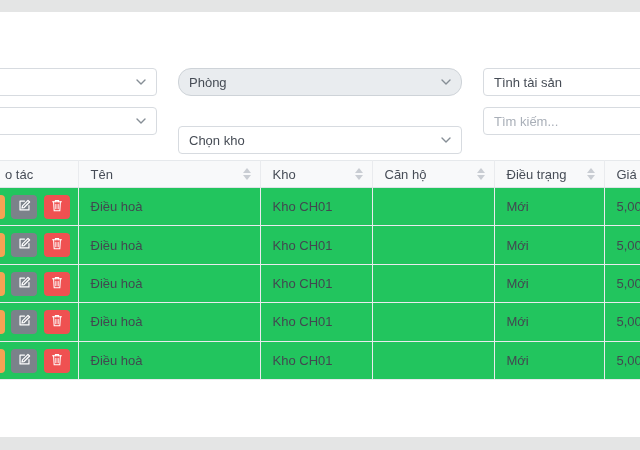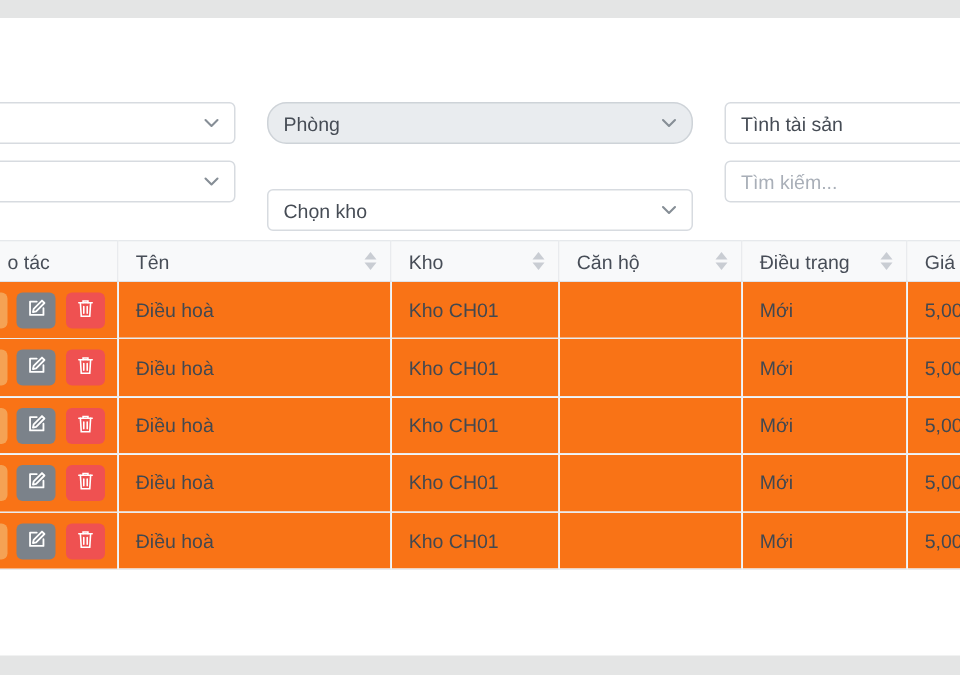--- a/index.html
+++ b/index.html
@@ -43,21 +43,21 @@
     font-size:13px; text-align:left; vertical-align:middle;
     white-space:nowrap; overflow:hidden;
   }
   .tbl th:last-child, .tbl td:last-child { border-right:none; }
   .tbl thead th {
     background:#f8f9fa; color:#474d57; font-weight:500; height:27px;
     padding:0 24px 0 12px; position:relative;
     border-top:1px solid #e6e9ec; border-bottom:1px solid #dfe3e7;
   }
   .tbl thead th.first { padding-left:5px; }
-  .tbl tbody td { height:38.4px; color:#42485'1'; color:#424850; padding:0 10px 0 12px; background:#f97316; }
+  .tbl tbody td { height:38.4px; color:#42485'1'; color:#424850; padding:0 10px 0 12px; background:#22c55e; }
   .tbl td.actions { position:relative; padding:0; }
 
   .sort { position:absolute; right:9px; top:50%; margin-top:-7px; width:8px; height:14px; }
   .sort::before {
     content:""; position:absolute; top:1px; left:0;
     border-left:4px solid transparent; border-right:4px solid transparent;
     border-bottom:5px solid #c9cdd3;
   }
   .sort::after {
     content:""; position:absolute; bottom:1px; left:0;

